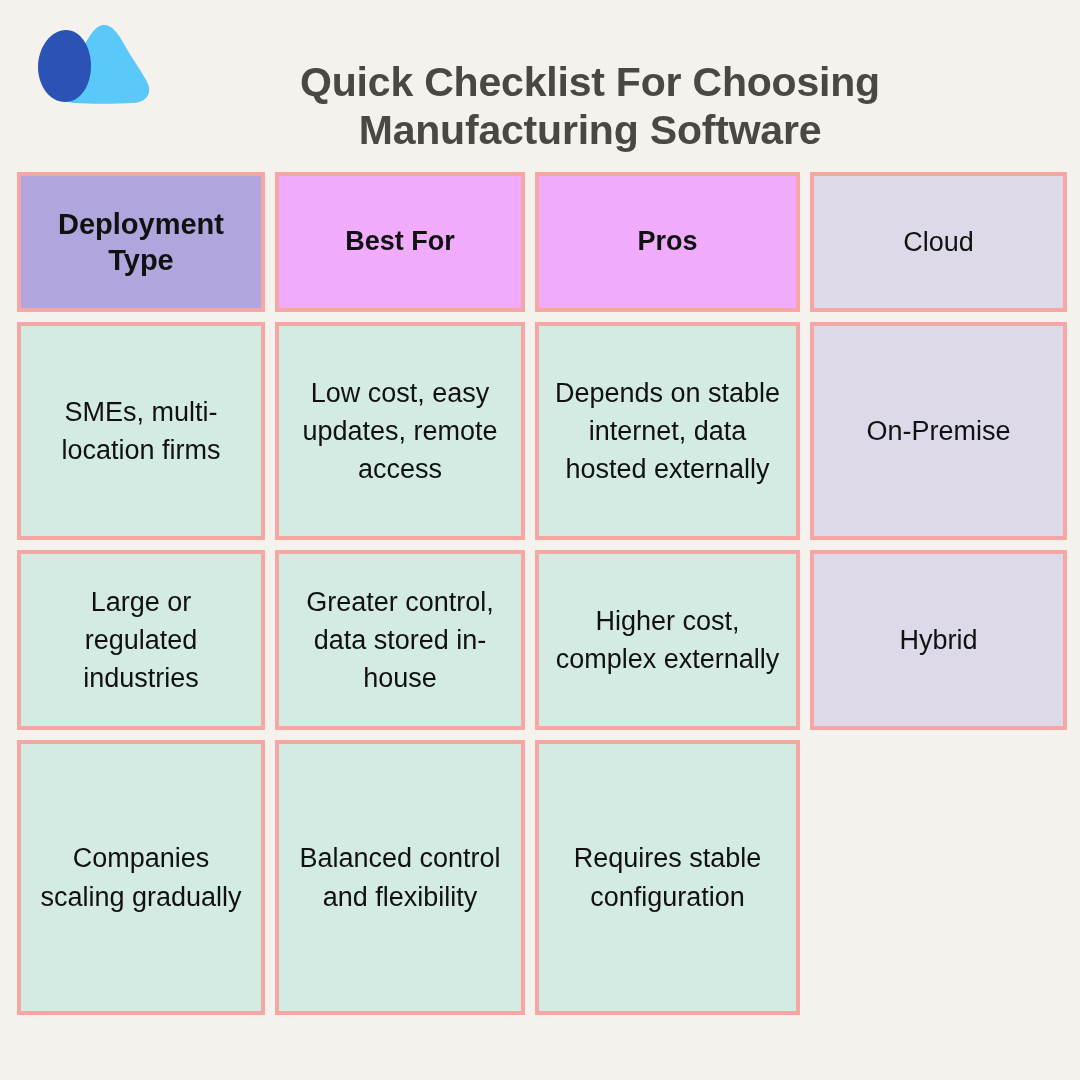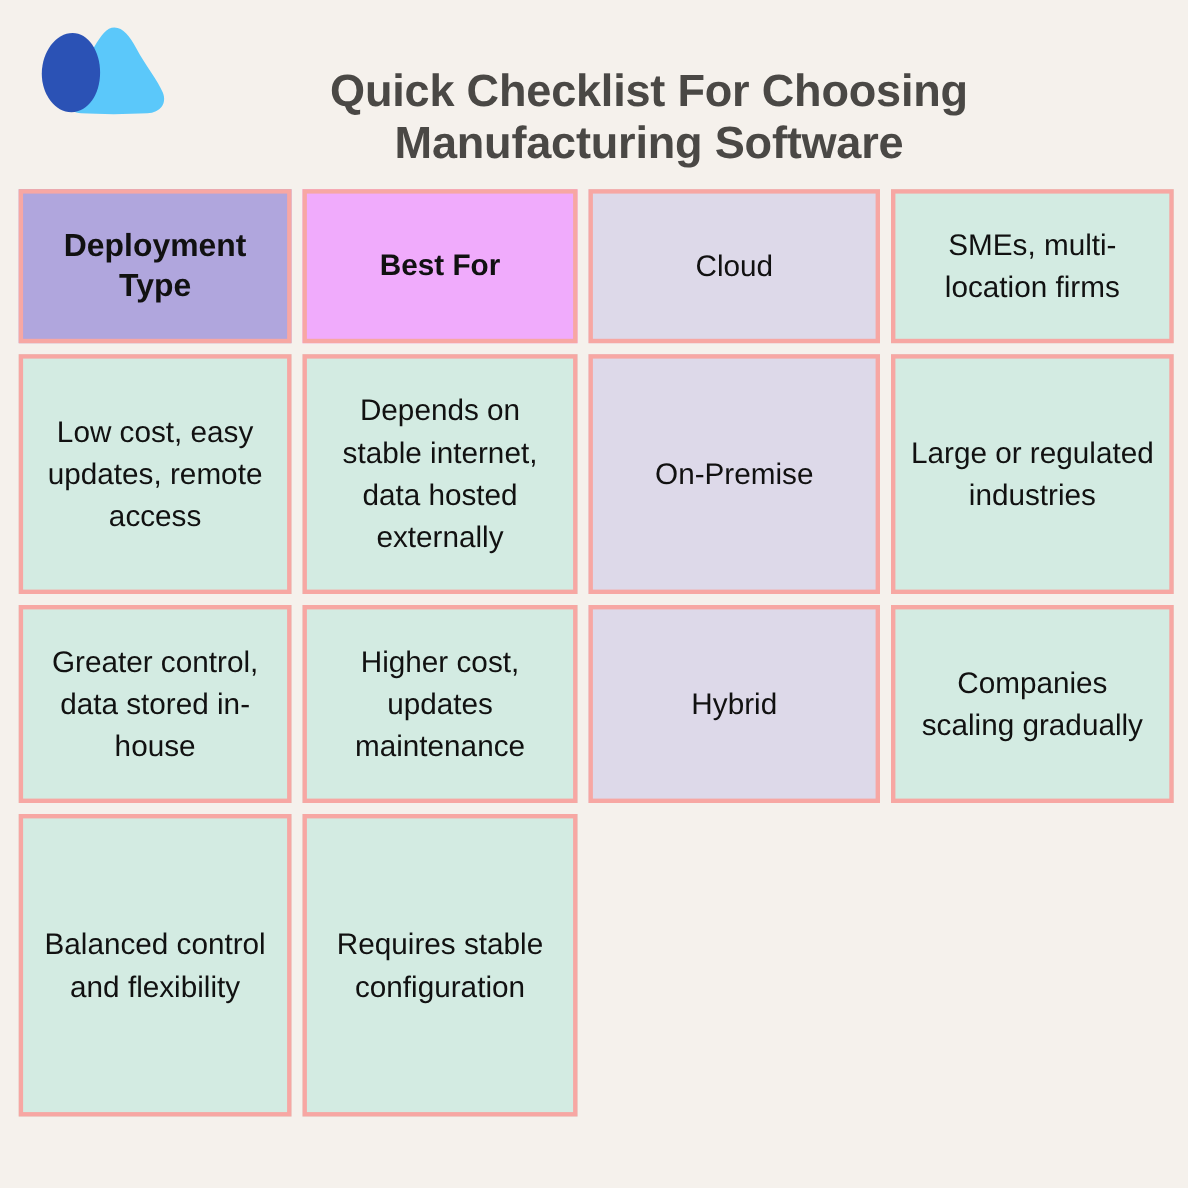--- a/index.html
+++ b/index.html
@@ -110,30 +110,31 @@
       <span class="line">Quick Checklist For Choosing</span>
       <span class="line">Manufacturing Software</span>
     </div>
 
   </div>
 
   <div class="table">
 
     <div class="cell cell-head first">Deployment Type</div>
     <div class="cell cell-head">Best For</div>
+    <div class="cell cell-head">Pros</div>
 
     <div class="cell cell-body first">Cloud</div>
     <div class="cell cell-body">SMEs, multi-location firms</div>
     <div class="cell cell-body">Low cost, easy updates, remote access</div>
     <div class="cell cell-body">Depends on stable internet, data hosted externally</div>
 
     <div class="cell cell-body first">On-Premise</div>
     <div class="cell cell-body">Large or regulated industries</div>
     <div class="cell cell-body">Greater control, data stored in-house</div>
-    <div class="cell cell-body">Higher cost, updates maintenance</div>
+    <div class="cell cell-body">Higher cost, complex externally</div>
 
     <div class="cell cell-body first">Hybrid</div>
     <div class="cell cell-body">Companies scaling gradually</div>
     <div class="cell cell-body">Balanced control and flexibility</div>
     <div class="cell cell-body">Requires stable configuration</div>
 
   </div>
 
 </div>
 

